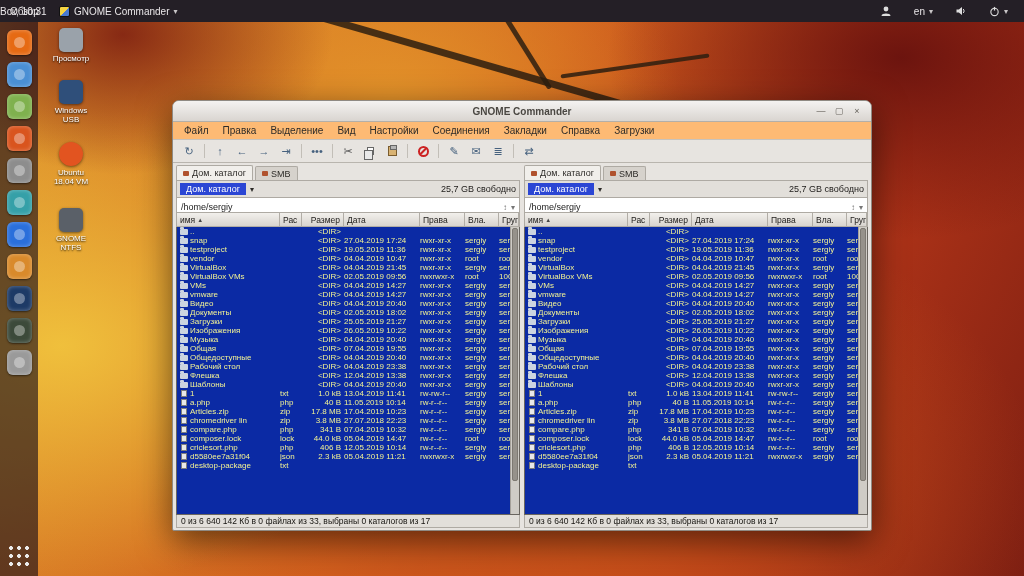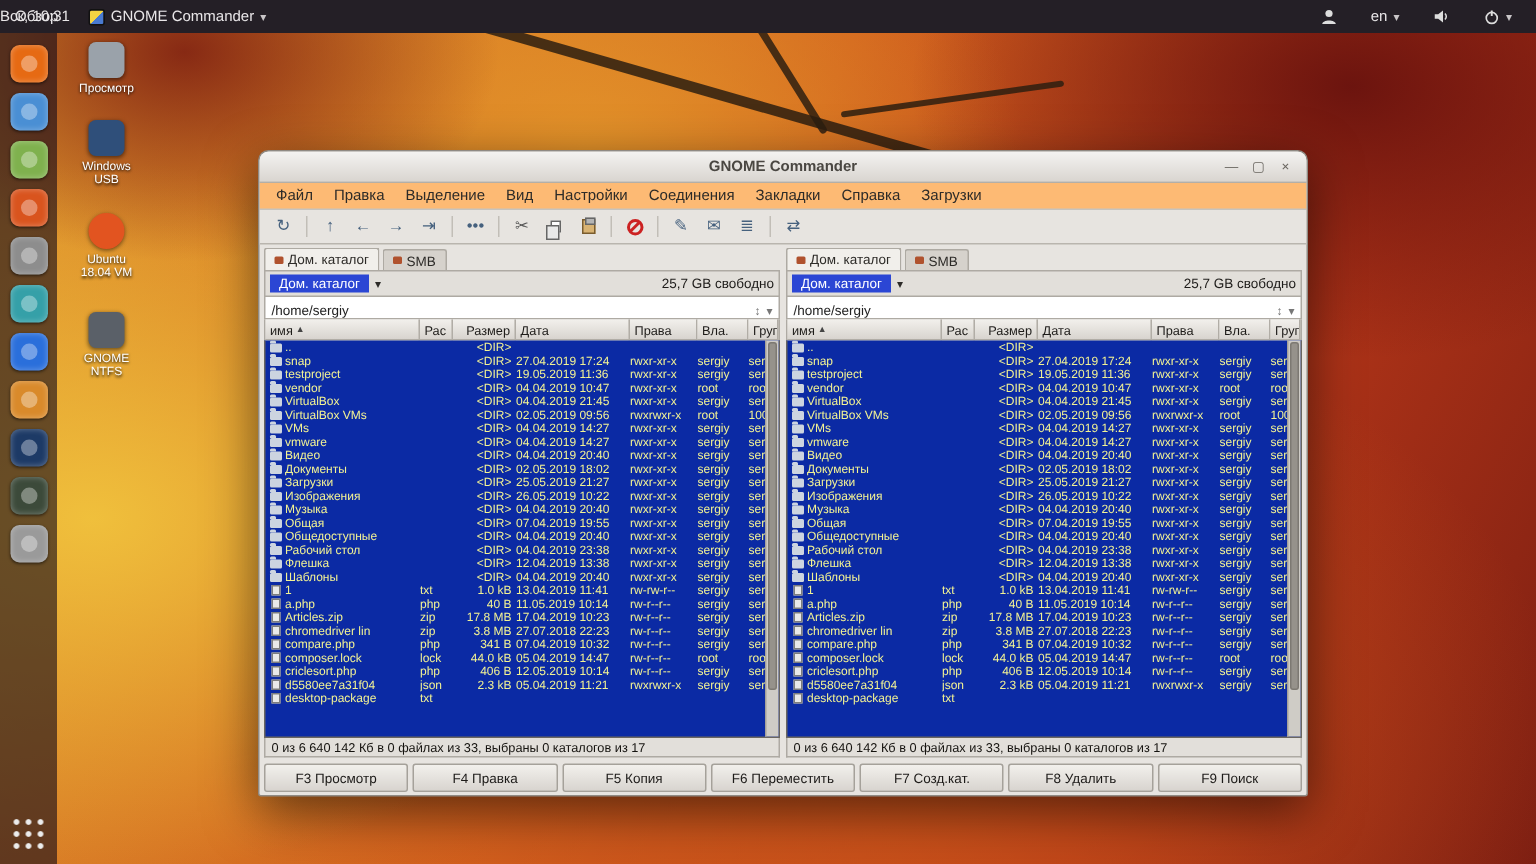--- a/index.html
+++ b/index.html
@@ -976,22 +976,13 @@
             </div>
           </div>
         <div class="scrollbar">
             <div class="thumb"></div>
           </div>
       </div>
       <div class="pstatus">0  из 6 640 142  Кб в 0 файлах из 33, выбраны 0 каталогов из 17</div>
     </section>
   </div>
 
-  <div id="fkeys">
-      <button class="fkey">F3 Просмотр</button>
-      <button class="fkey">F4 Правка</button>
-      <button class="fkey">F5 Копия</button>
-      <button class="fkey">F6 Переместить</button>
-      <button class="fkey">F7 Созд.кат.</button>
-      <button class="fkey">F8 Удалить</button>
-      <button class="fkey">F9 Поиск</button>
-    </div>
 </div>
 
 </body></html>

